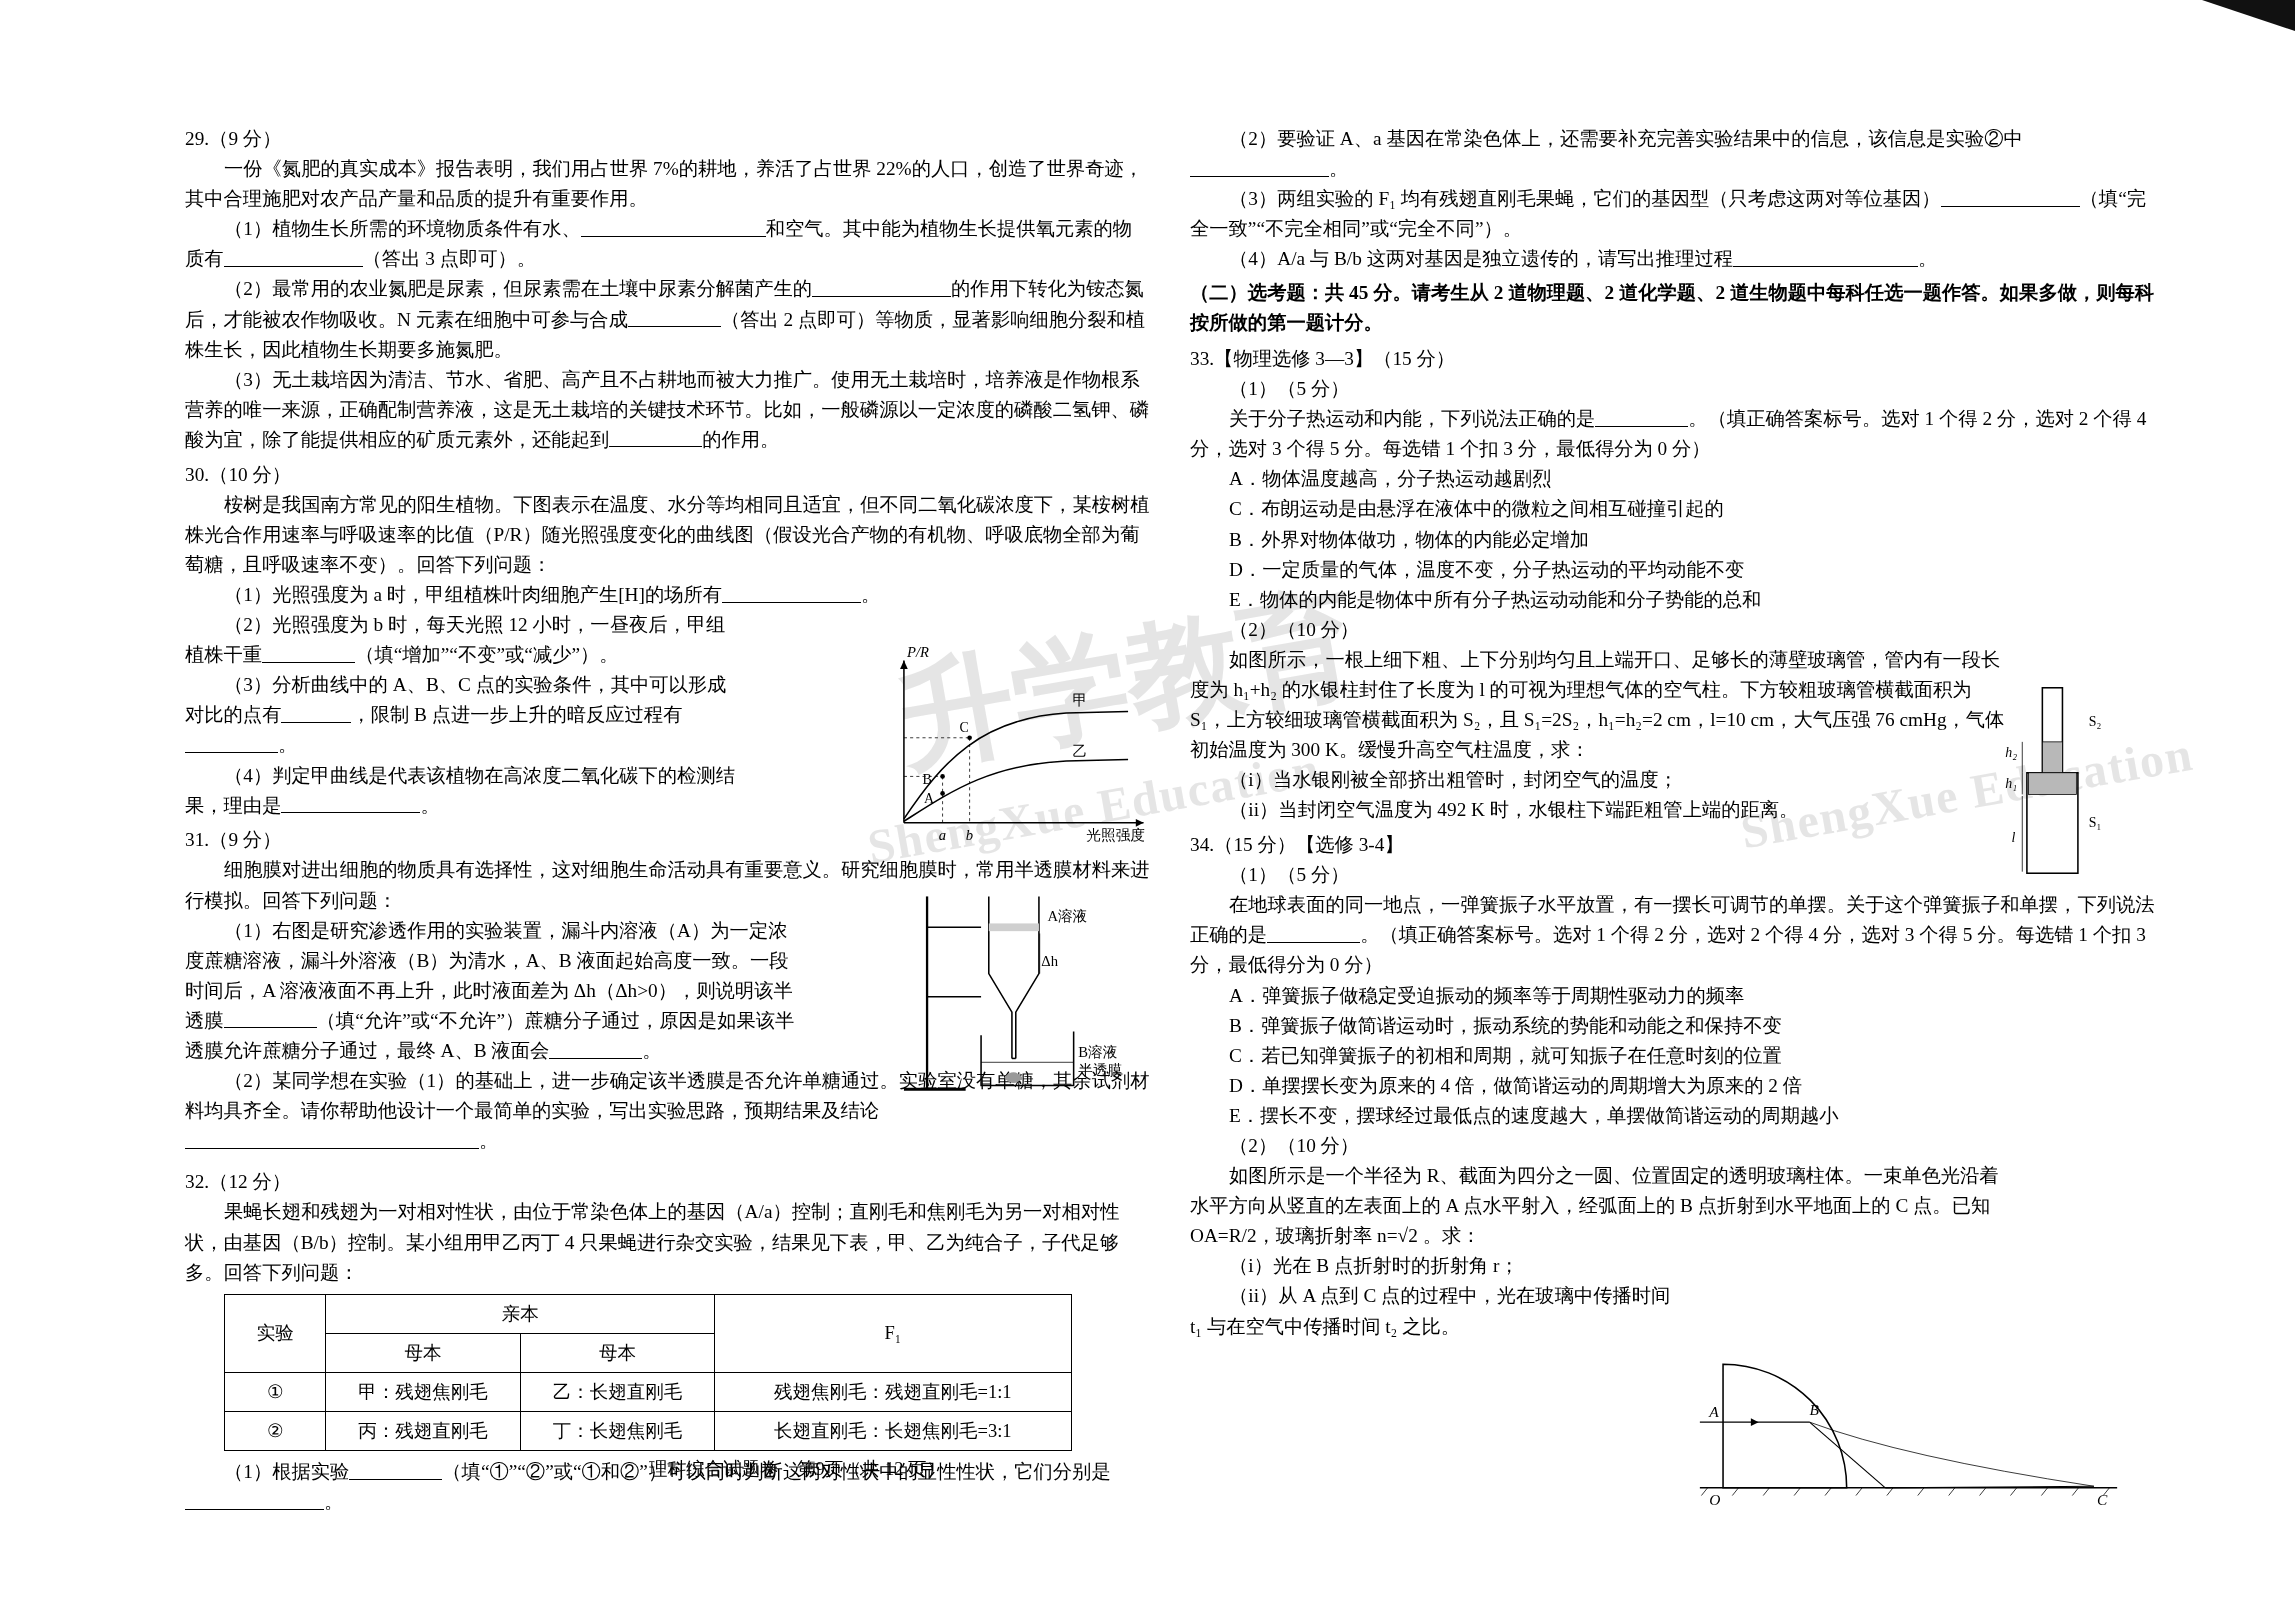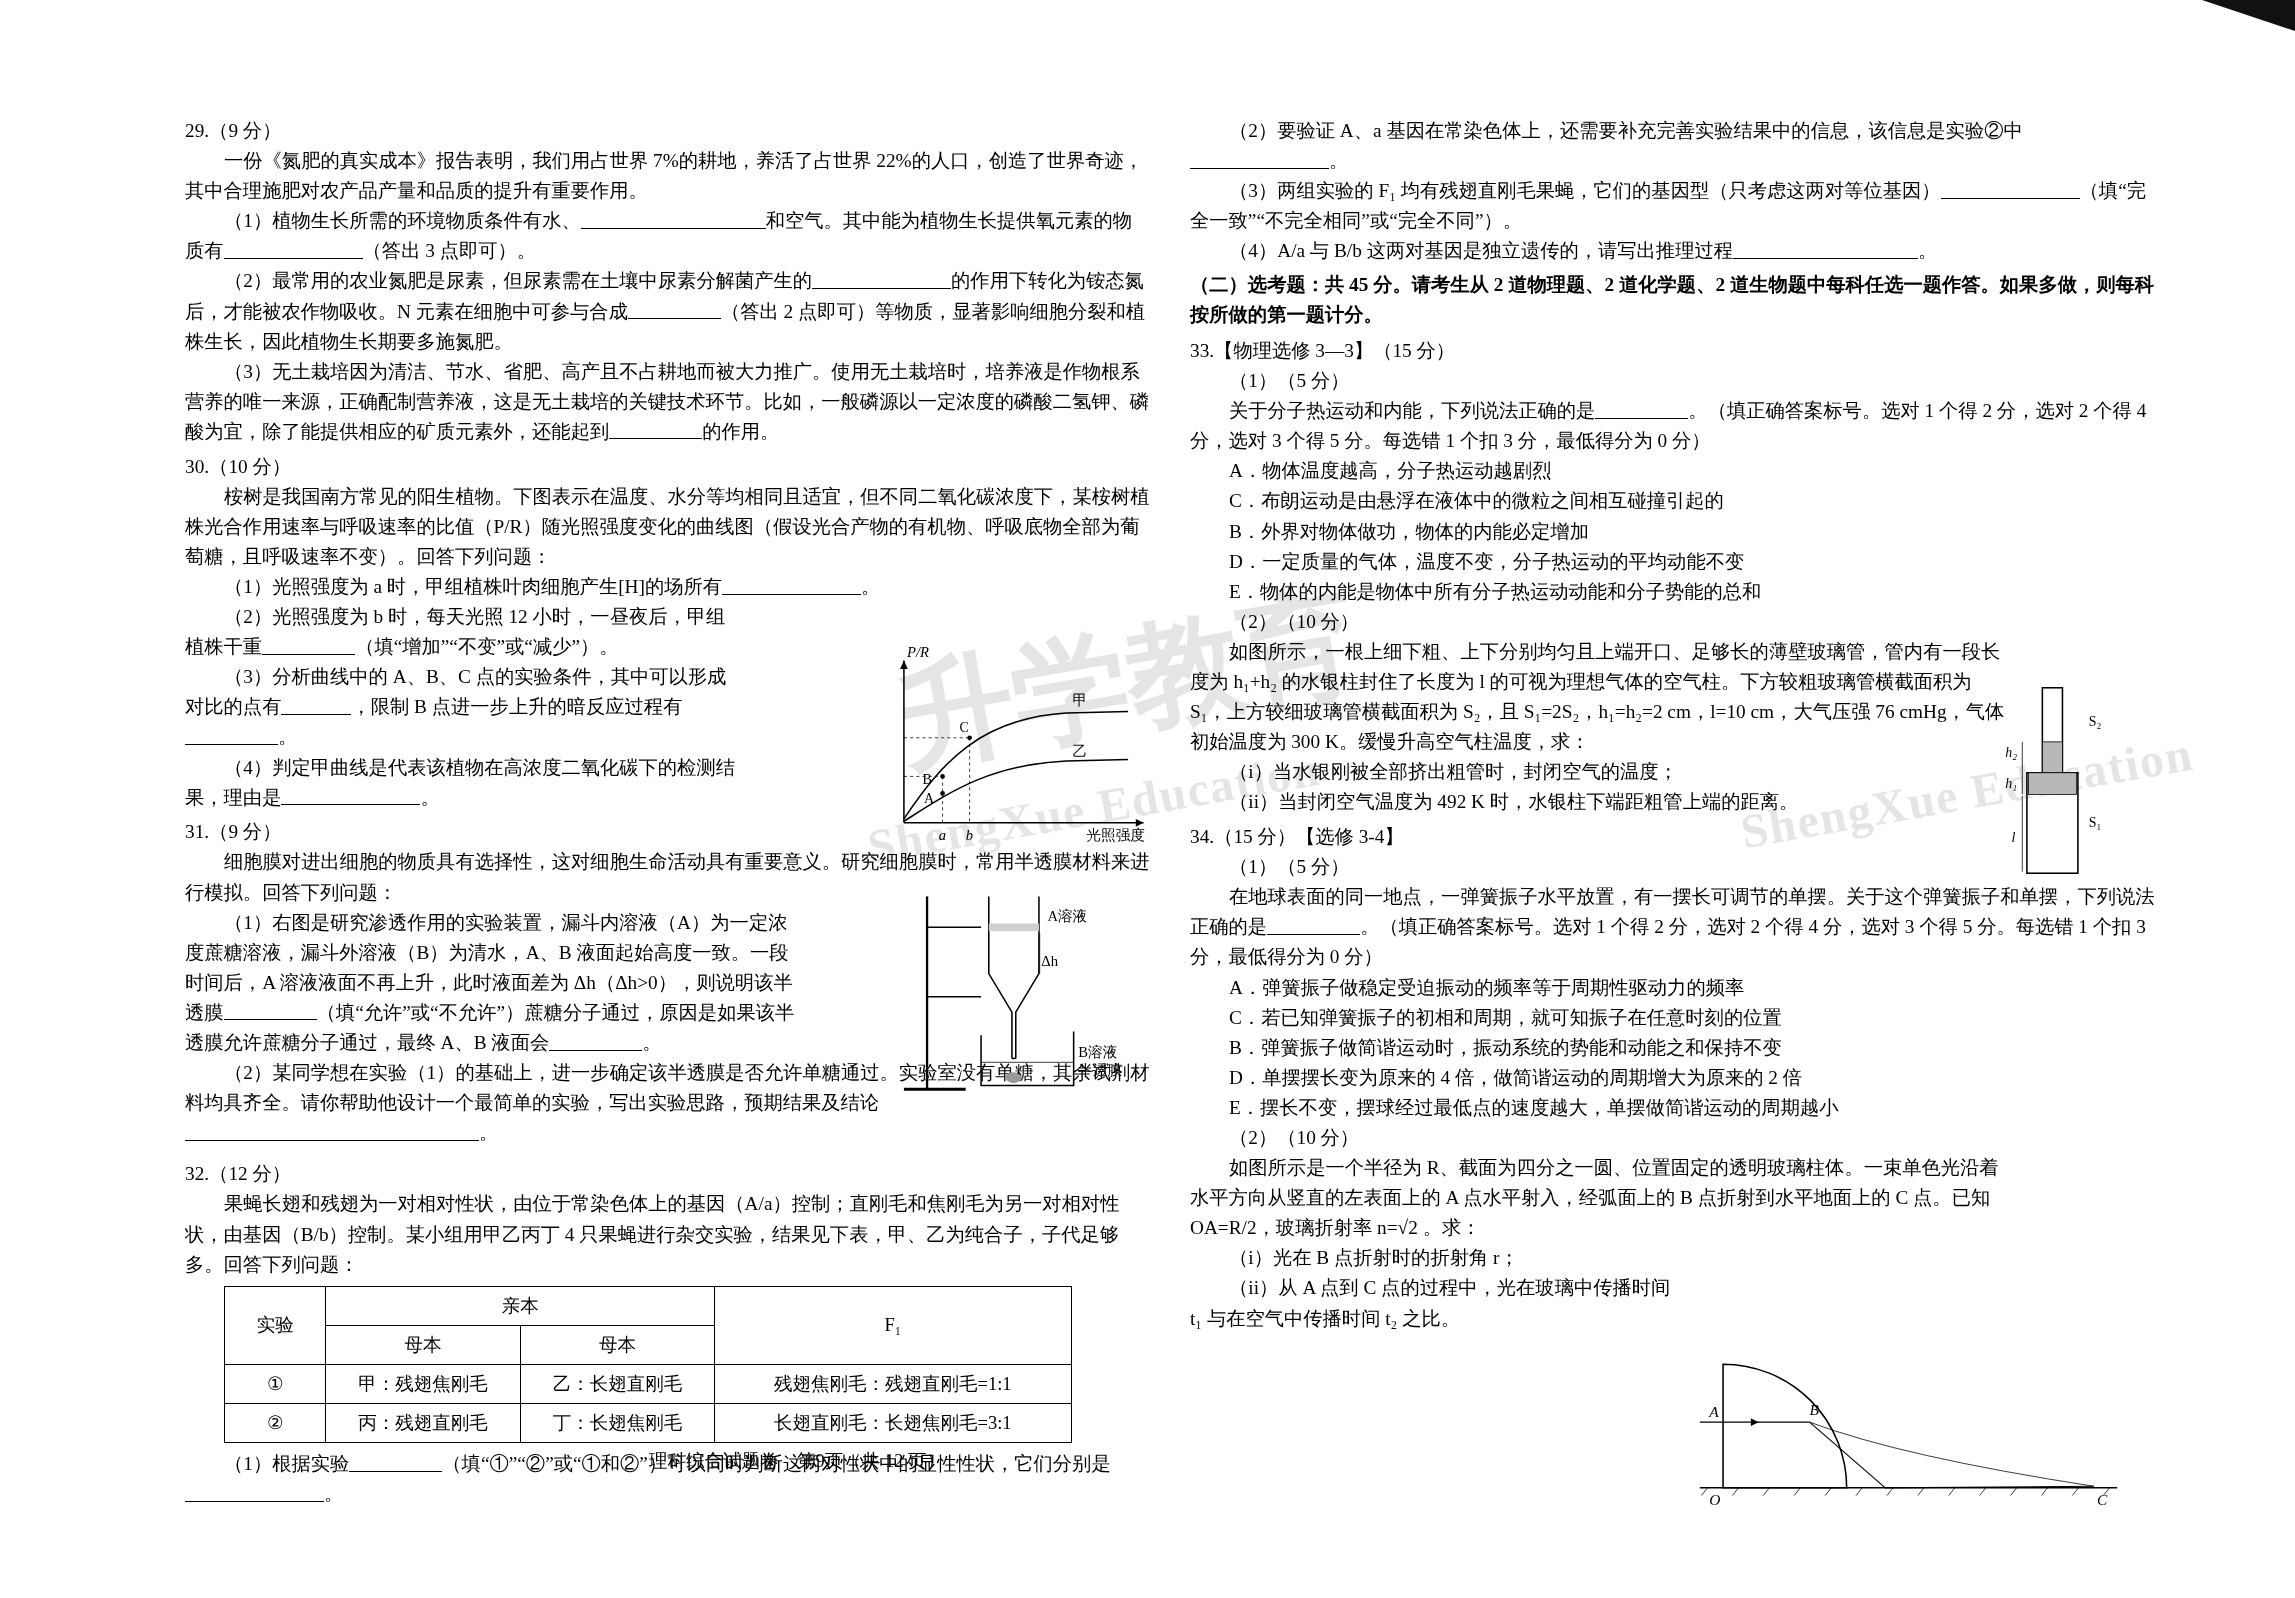--- a/index.html
+++ b/index.html
@@ -1,19 +1,19 @@
 <!DOCTYPE html>
 <html style="font-size:12.4px"><head>
 <meta charset="utf-8">
 <style>
   html,body{margin:0;padding:0;background:#ffffff;}
   body{width:2295px;height:1599px;font-family:"Liberation Serif",serif;color:#000;position:relative;overflow:hidden;}
   .page{position:absolute;left:0;top:0;width:2295px;height:1599px;}
   .corner{position:absolute;right:0;top:0;width:93px;height:31px;background:#111;clip-path:polygon(100% 0,100% 100%,0 0);}
-  .col{position:absolute;top:116px;width:966px;font-size:19.3px;line-height:1.56;}
+  .col{position:absolute;top:124px;width:966px;font-size:19.3px;line-height:1.56;}
   .colL{left:185px;}
   .colR{left:1190px;}
   .q{margin-bottom:3.1px;}
   .ind{text-indent:39px;}
   .bold{font-weight:bold;}
   .blank{display:inline-block;border-bottom:0.8px solid #000;min-width:116px;height:1em;vertical-align:-1.5px;}
   .b90{min-width:70px;}
   .b120{min-width:93px;}
   .b180{min-width:139px;}
   .b240{min-width:185px;}
@@ -202,22 +202,22 @@
       <div class="ind">（ii）当封闭空气温度为 492 K 时，水银柱下端距粗管上端的距离。</div>
     </div>
 
     <div class="q" style="margin-top:4.6px;">
       <div>34.（15 分）【选修 3-4】</div>
       <div class="ind">（1）（5 分）</div>
       <div class="ind">
         <span>在地球表面的同一地点，一弹簧振子水平放置，有一摆长可调节的单摆。关于这个弹簧振子和单摆，下列说法正确的是</span><span class="blank b120"></span><span>。（填正确答案标号。选对 1 个得 2 分，选对 2 个得 4 分，选对 3 个得 5 分。每选错 1 个扣 3 分，最低得分为 0 分）</span>
       </div>
       <div class="opt">A．弹簧振子做稳定受迫振动的频率等于周期性驱动力的频率</div>
+      <div class="opt">B．弹簧振子做简谐运动时，振动系统的势能和动能之和保持不变</div>
       <div class="opt">C．若已知弹簧振子的初相和周期，就可知振子在任意时刻的位置</div>
-      <div class="opt">B．弹簧振子做简谐运动时，振动系统的势能和动能之和保持不变</div>
       <div class="opt">D．单摆摆长变为原来的 4 倍，做简谐运动的周期增大为原来的 2 倍</div>
       <div class="opt">E．摆长不变，摆球经过最低点的速度越大，单摆做简谐运动的周期越小</div>
       <div class="ind">（2）（10 分）</div>
       <div class="ind" style="width:819px;">如图所示是一个半径为 R、截面为四分之一圆、位置固定的透明玻璃柱体。一束单色光沿着水平方向从竖直的左表面上的 A 点水平射入，经弧面上的 B 点折射到水平地面上的 C 点。已知 OA=R/2，玻璃折射率 n=√2 。求：</div>
       <div class="ind" style="width:494px;">（i）光在 B 点折射时的折射角 r；</div>
       <div class="ind" style="width:494px;">（ii）从 A 点到 C 点的过程中，光在玻璃中传播时间 t₁ 与在空气中传播时间 t₂ 之比。</div>
     </div>
 
   </div>
 

